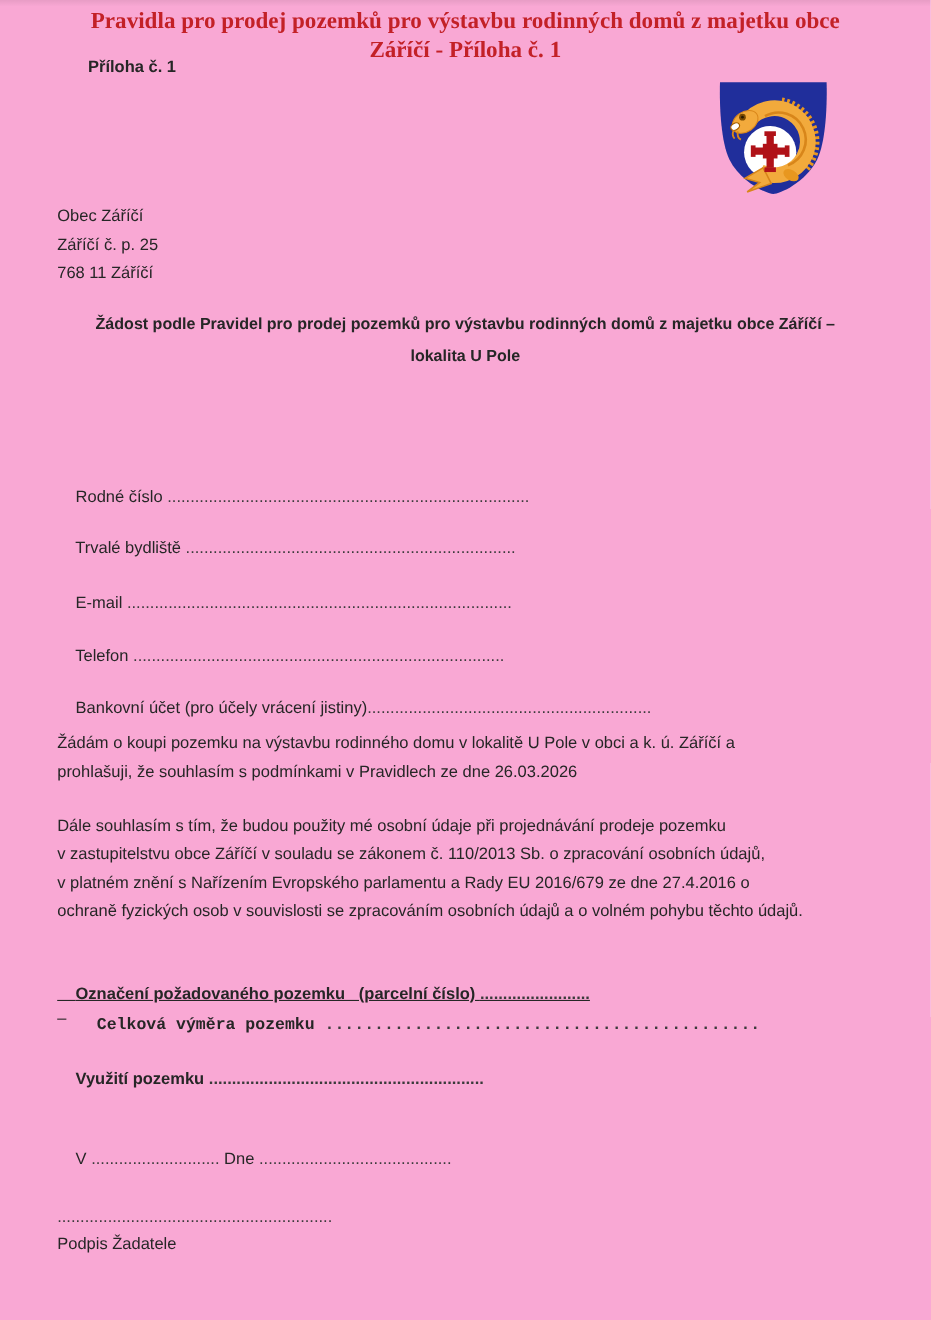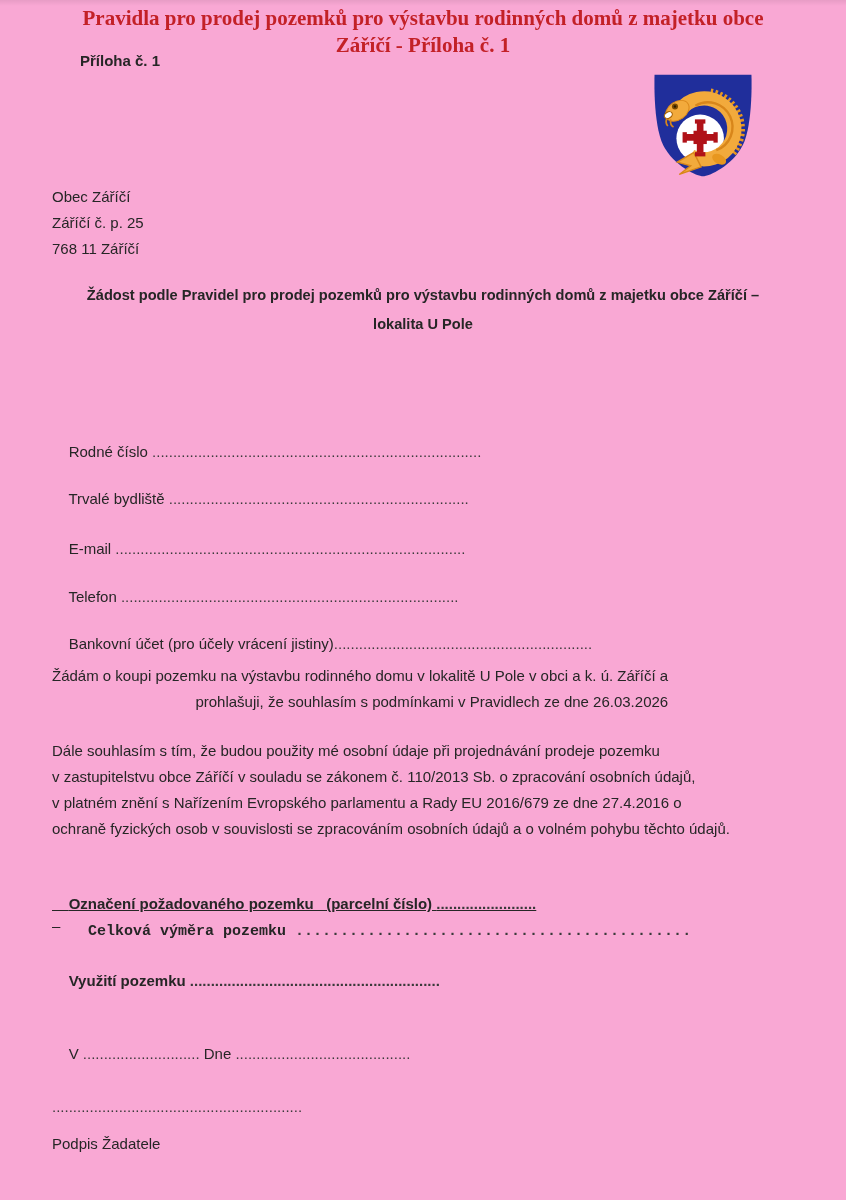--- a/index.html
+++ b/index.html
@@ -23,25 +23,25 @@
   .address{left:52px;top:184px;font-size:15px;line-height:26px;}
   .subject{left:0;right:0;top:281px;text-align:center;font-weight:bold;font-size:14.6px;line-height:29px;}
   .subject div{white-space:nowrap;}
   .row{left:52px;font-size:15px;white-space:pre;}
   .row .dots, .dots{color:#3a3a3a;}
   .bold{font-weight:bold;}
   .para{left:52px;font-size:15px;line-height:26px;}
   .para div{white-space:nowrap;}
   .f-jmeno{top:378px;} .f-rodne{top:426px;} .f-trvale{top:473px;}
   .f-email{top:523px;} .f-telefon{top:571px;} .f-bank{top:618px;}
-  .p1{top:663px;text-align:right;} .p2{top:738px;}
+  .p1{top:663px;} .p2{top:738px;}
   .b-oznaceni{top:878px;text-decoration:underline;} .b-celkova{top:906px;font-family:Liberation Mono, monospace;} .b-vyuziti{top:955px;}
   .place-date{top:1028px;}
   .sig-dots{left:52px;top:1098px;font-size:15px;}
-  .sig-label{left:52px;top:1122px;font-size:15px;margin-top:13px;}
+  .sig-label{left:52px;top:1122px;font-size:15px;}
 </style>
 </head>
 <body>
 
 <div class="page">
 
   <div class="abs doc-title">
     <div>Pravidla pro prodej pozemků pro výstavbu rodinných domů z majetku obce</div>
     <div>Záříčí - Příloha č. 1</div>
   </div>

